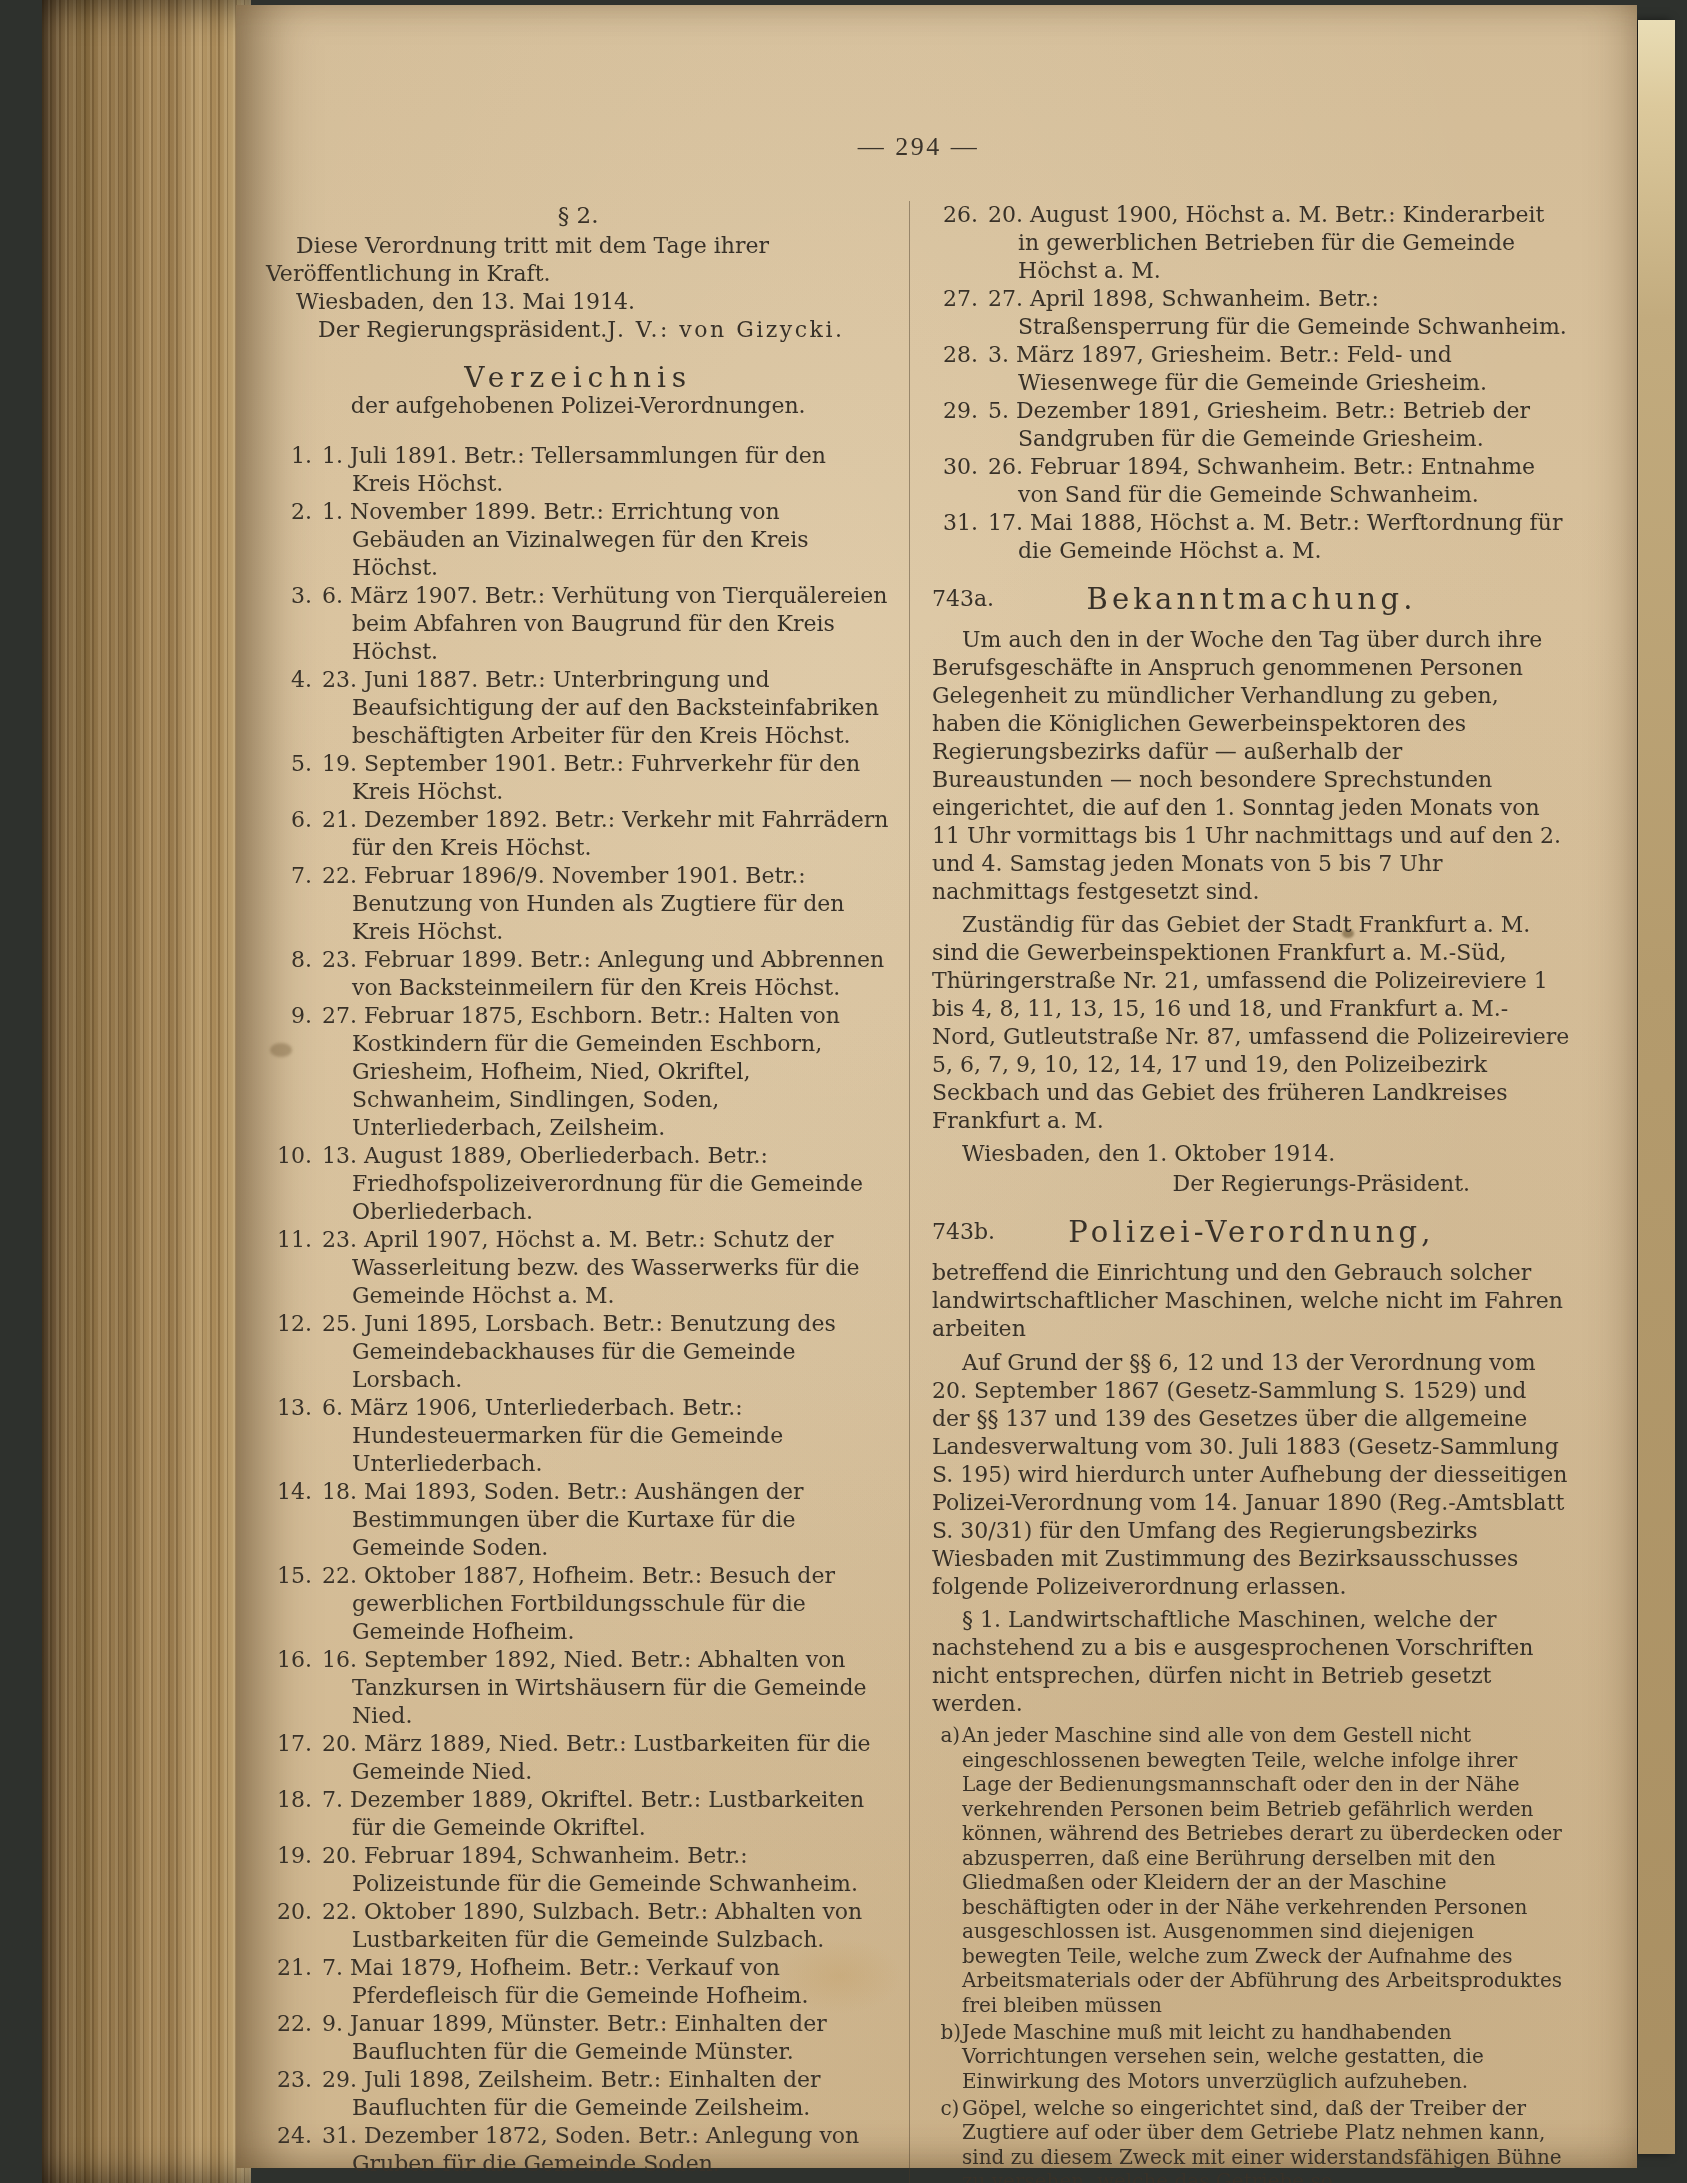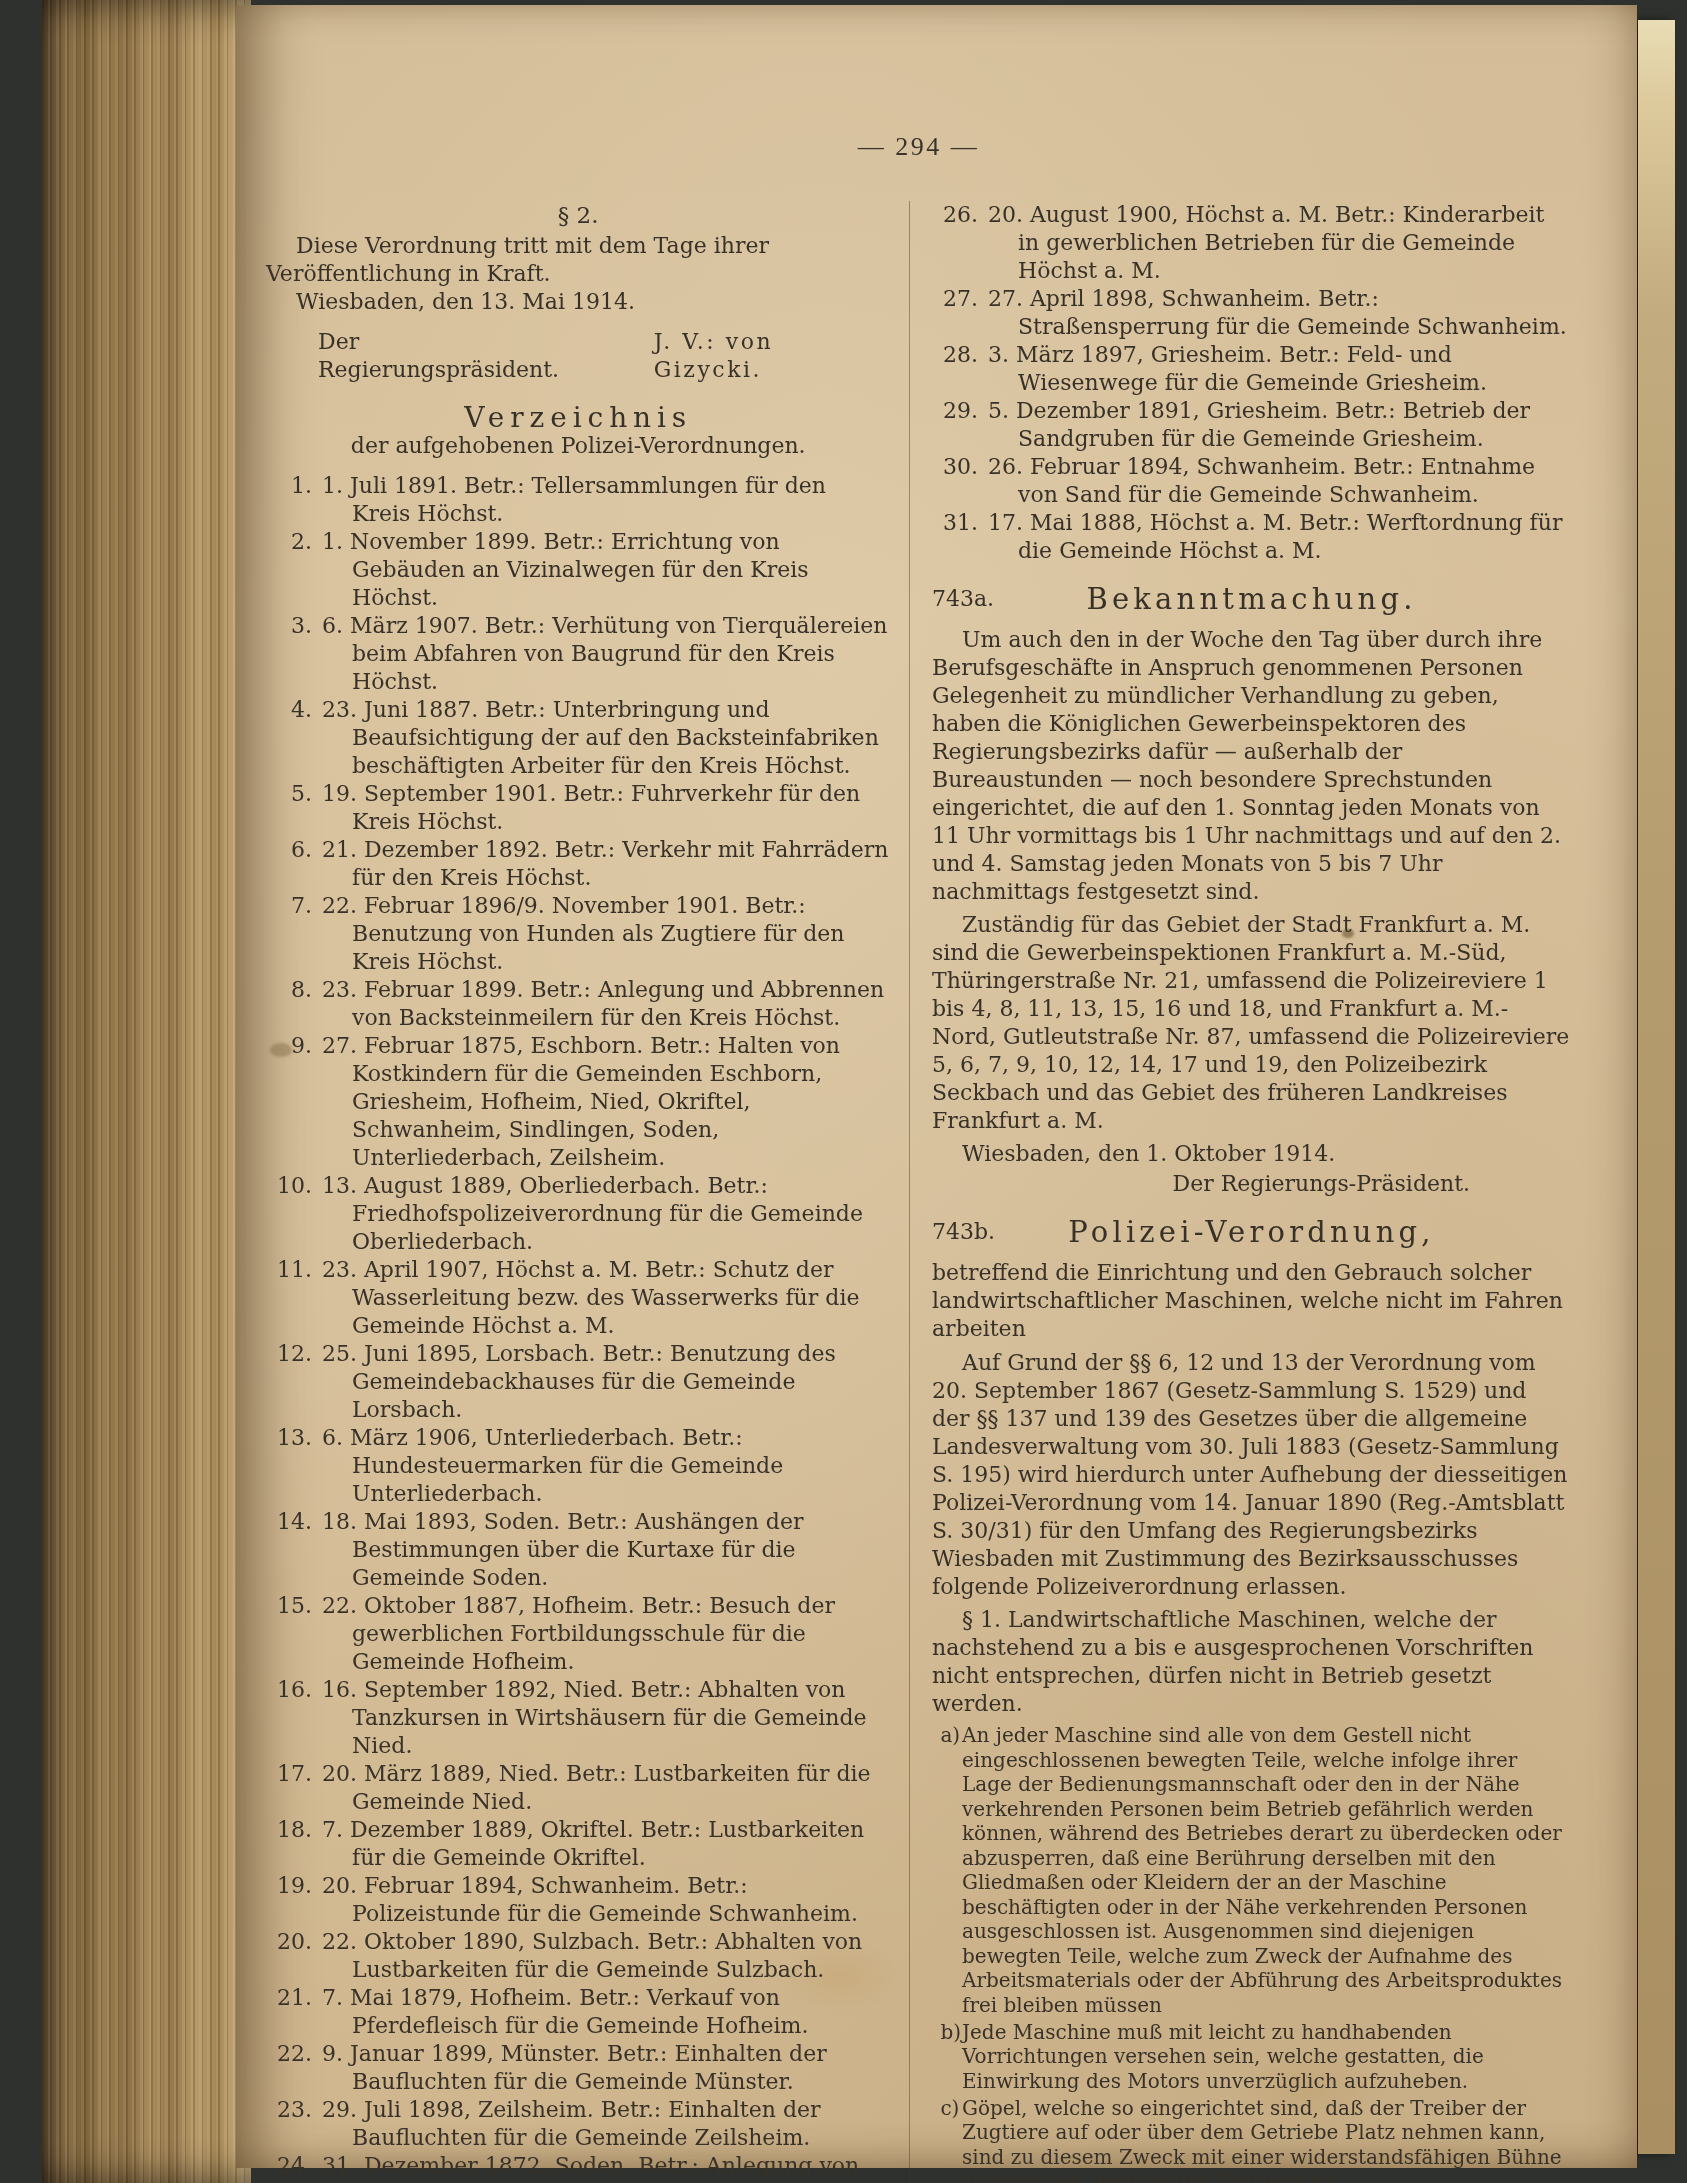--- a/index.html
+++ b/index.html
@@ -76,26 +76,26 @@
   .columns { display:flex; align-items:flex-start; }
   .col { font-size:22px; line-height:28px; }
   .col-left  { flex:0 0 643px; padding-right:18.6px; }
   .col-right { flex:1; border-left:1.7px solid rgba(70,58,40,.45); padding-left:22px; min-height:1890px; }
 
   p { margin:0; }
   .indent     { text-indent:30px; }
   .no-indent  { text-indent:0; }
   .sec-heading { text-align:center; margin:0 0 3.4px; font-size:23px; }
   .place-date  { text-indent:30px; }
-  .sig-row { display:flex; gap:47px; padding-left:52px;margin-top:12px; }
+  .sig-row { display:flex; padding-left:52px; }
   .gesperrt       { letter-spacing:5px; }
   .gesperrt-light { letter-spacing:2.5px; }
 
   .verz-title { text-align:center; letter-spacing:5.9px; margin-top:20px; font-size:28px; }
-  .verz-sub   { text-align:center; margin-bottom:12px; }
+  .verz-sub   { text-align:center; margin-bottom:22px; }
 
   .item { display:flex; }
   .item-num  { flex:0 0 46px; text-align:right; }
   .item-text { flex:1; margin-left:10px; padding-left:30px; text-indent:-30px; }
 
   .sec-header { position:relative; text-align:center; margin:20px 0 10px; }
   .sec-num   { position:absolute; left:0; letter-spacing:0; }
   .sec-title { letter-spacing:4.2px; font-size:29px; }
 
   .signature-right { text-align:right; padding-right:101px; margin:1.7px 0 6.8px; }

